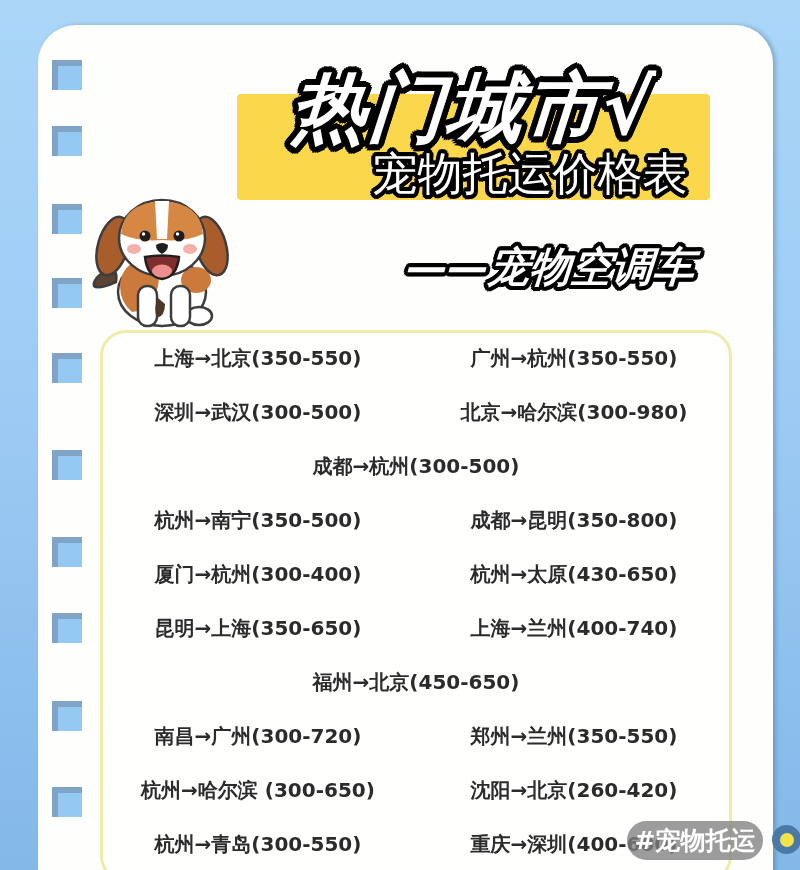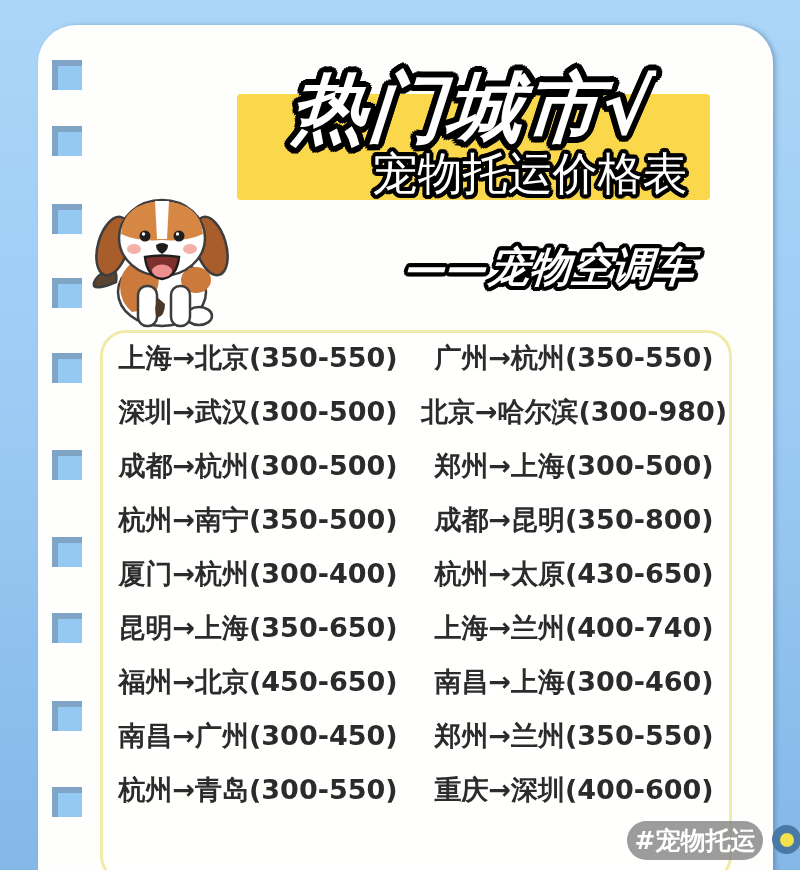--- a/index.html
+++ b/index.html
@@ -54,21 +54,21 @@
   .dog { position:absolute; left:86px; top:190px; width:152px; height:142px; z-index:5; }
   
   .list-box {
     position:absolute; left:100px; top:330px; width:632px; height:552px;
     border:3px solid #EFEBA9; border-radius:26px; background:#FFFFFE;
   }
   .rows { position:absolute; left:100px; top:331px; width:632px; }
   .row { display:flex; height:54px; }
   .cell {
     flex:1 1 50%; display:flex; align-items:center; justify-content:center;
-    font-size:27px; font-weight:700; color:#2B2B2B; white-space:nowrap;
+    font-size:20px; font-weight:700; color:#2B2B2B; white-space:nowrap;
     letter-spacing:0;
   }
   
   .badge {
     position:absolute; left:627px; top:821px; width:136px; height:39px;
     background:rgba(128,128,128,.78); border-radius:20px;
     display:flex; align-items:center; justify-content:center;
     color:#fff; font-size:25px; font-weight:700; z-index:10; white-space:nowrap;
   }
   .connector { position:absolute; left:758px; top:837px; width:20px; height:5px;
@@ -142,41 +142,43 @@
     <div class="row">
       <div class="cell">上海→北京(350-550)</div>
       <div class="cell">广州→杭州(350-550)</div>
     </div>
     <div class="row">
       <div class="cell">深圳→武汉(300-500)</div>
       <div class="cell">北京→哈尔滨(300-980)</div>
     </div>
     <div class="row">
       <div class="cell">成都→杭州(300-500)</div>
-      <div class="cell">郑州→上海(300-500)</div>
     </div>
     <div class="row">
       <div class="cell">杭州→南宁(350-500)</div>
       <div class="cell">成都→昆明(350-800)</div>
     </div>
     <div class="row">
       <div class="cell">厦门→杭州(300-400)</div>
       <div class="cell">杭州→太原(430-650)</div>
     </div>
     <div class="row">
       <div class="cell">昆明→上海(350-650)</div>
       <div class="cell">上海→兰州(400-740)</div>
     </div>
     <div class="row">
       <div class="cell">福州→北京(450-650)</div>
-      <div class="cell">南昌→上海(300-460)</div>
     </div>
     <div class="row">
-      <div class="cell">南昌→广州(300-450)</div>
+      <div class="cell">南昌→广州(300-720)</div>
       <div class="cell">郑州→兰州(350-550)</div>
+    </div>
+    <div class="row">
+      <div class="cell">杭州→哈尔滨 (300-650)</div>
+      <div class="cell">沈阳→北京(260-420)</div>
     </div>
     <div class="row">
       <div class="cell">杭州→青岛(300-550)</div>
       <div class="cell">重庆→深圳(400-600)</div>
     </div>
   </div>
 
   <div class="badge">#宠物托运</div>
   <div class="connector"></div>
   <div class="dot-outer">

